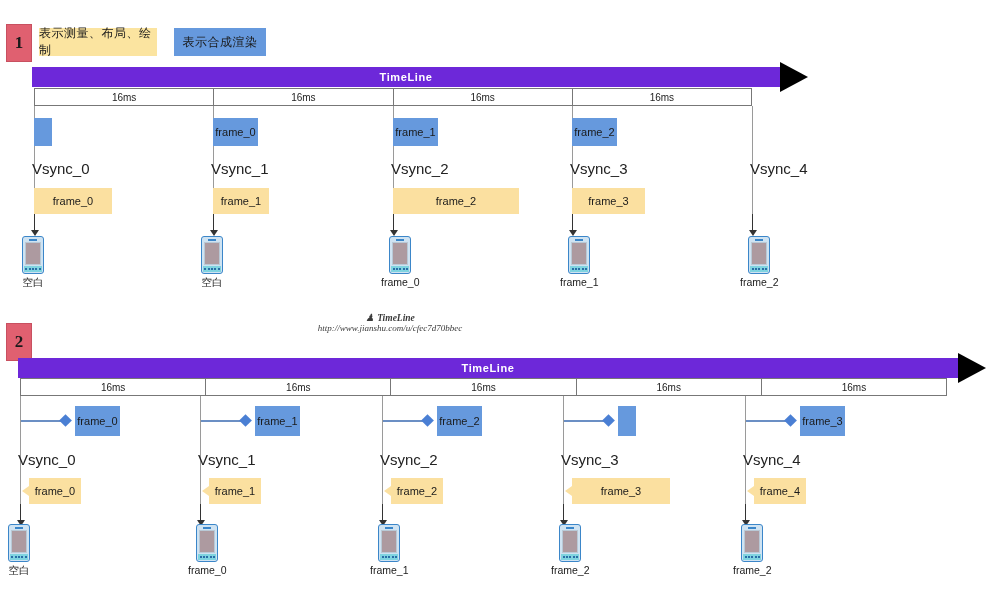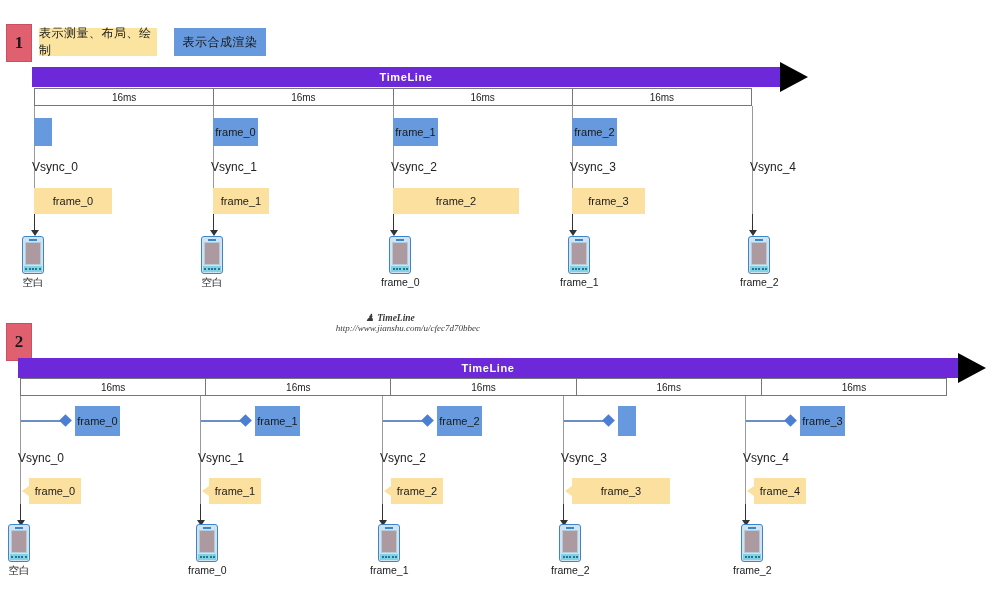--- a/index.html
+++ b/index.html
@@ -121,21 +121,21 @@
   
   .ltri {
     width: 0; height: 0;
     border-top: 5px solid transparent;
     border-bottom: 5px solid transparent;
     border-right: 7px solid #fbe0a0;
   }
 
   
   .vlabel {
-    font-size: 12px;
+    font-size: 15px;
     color: #222222;
     white-space: nowrap;
   }
 
   
   .darrow-stem { width: 1px; background: #333333; }
   .darrow-head {
     width: 0; height: 0;
     border-left: 4px solid transparent;
     border-right: 4px solid transparent;
@@ -201,21 +201,21 @@
   .legend-row { display: flex; align-items: center; }
 
   
   .attrib {
     text-align: center;
     font-family: "Liberation Serif", "DejaVu Serif", serif;
     font-style: italic;
     color: #3a3a3a;
   }
   .attrib-name { font-size: 9.5px; font-weight: bold; }
-  .attrib-url  { font-size: 9px; text-align: right; }
+  .attrib-url  { font-size: 9px; }
   .attrib-icon { font-size: 10px; }
 </style>
 </head>
 <body>
 
 <div id="canvas">
 
   <div class="abs badge" style="left:6px; top:24px;">1</div>
 
   <div class="abs chip chip-yellow" style="left:39px; top:28px; width:118px;">

